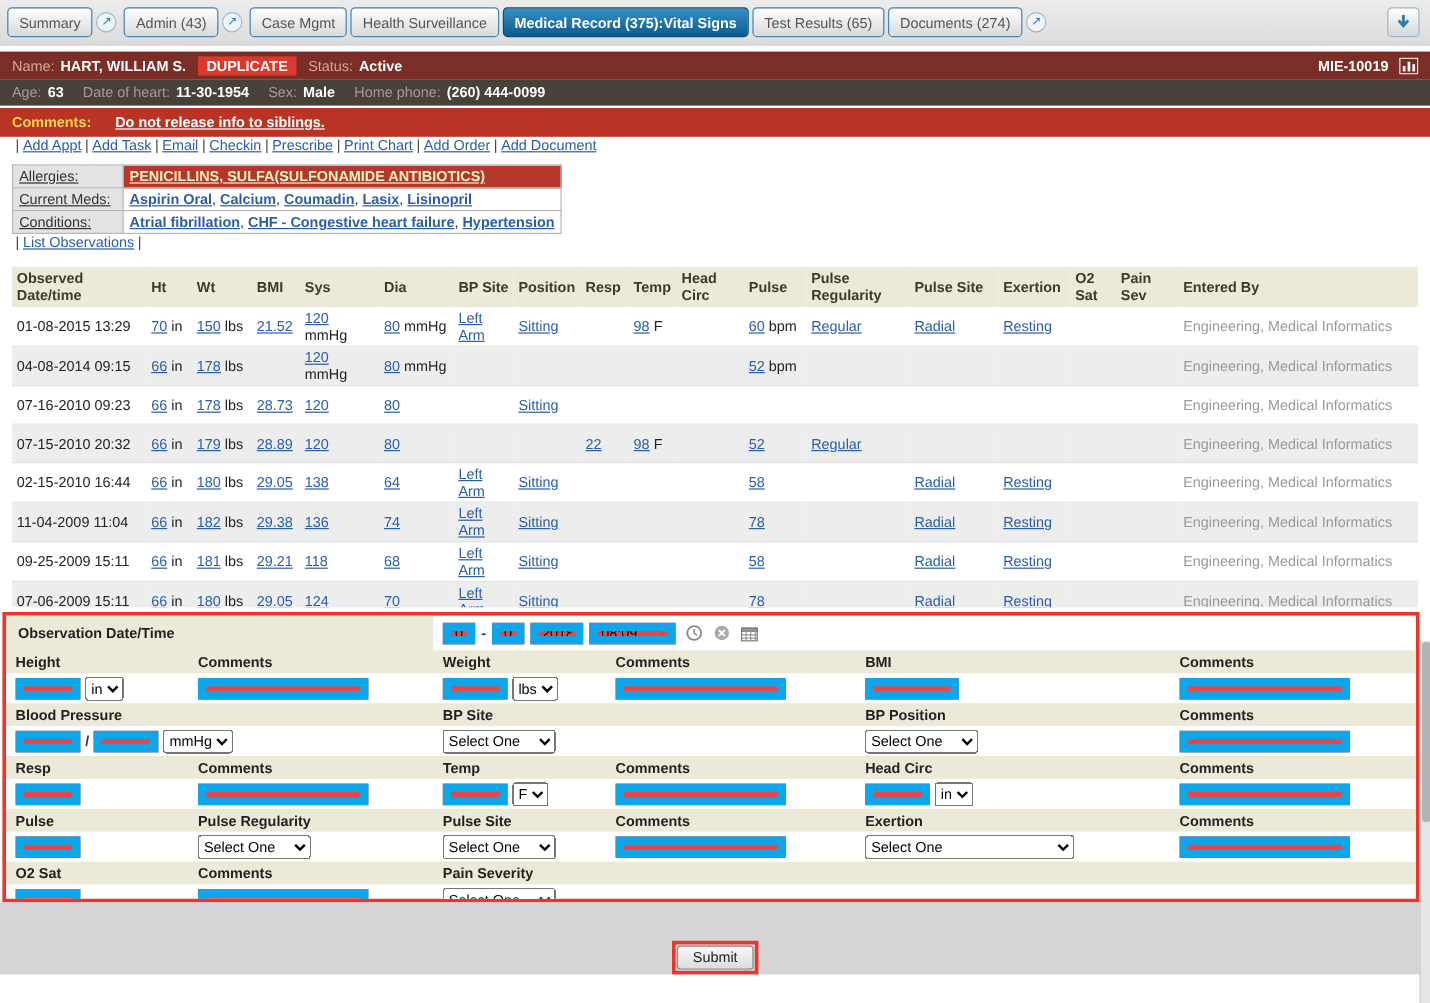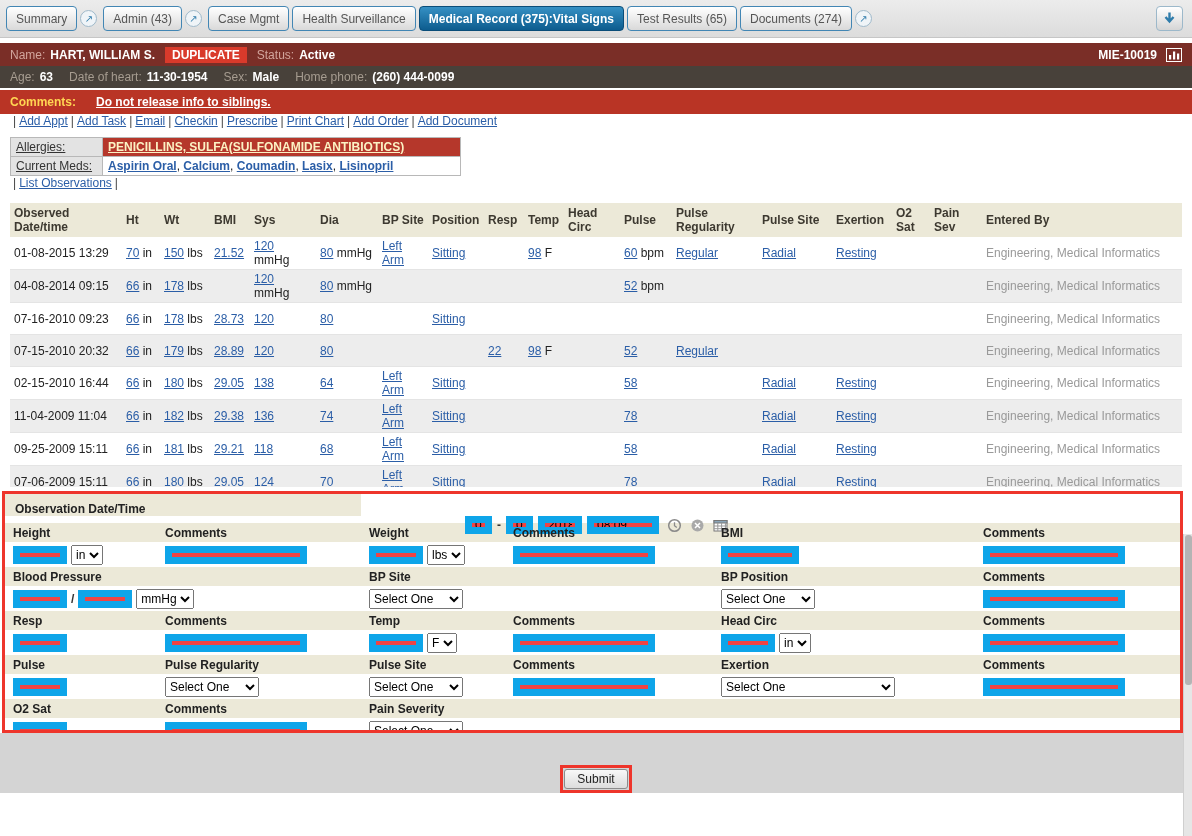--- a/index.html
+++ b/index.html
@@ -65,21 +65,21 @@
   #obs-table th {
     background:#ece9d8; text-align:left; font-weight:bold; color:#3d3930;
     padding:3px 4px; vertical-align:middle; line-height:14px; height:34px;
   }
   #obs-table td { padding:2px 4px; vertical-align:middle; line-height:14px; border-bottom:1px solid #e4e4e4; height:32px; }
   #obs-table tbody tr:nth-child(even) { background:#ededed; }
   .lnk { color:#2b5ea7; text-decoration:underline; cursor:pointer; }
   .entered { color:#999; }
   
   #form-box { margin:4px 9px 0 2px; border:3px solid #ee352b; height:242px; overflow:hidden; background:#fff; }
-  .f-dt-row { display:flex; align-items:center; height:29px;flex-direction:column; }
+  .f-dt-row { display:flex; align-items:center; height:29px; }
   #dt-label { width:356px; align-self:stretch; background:#ece9d8; font-weight:bold; padding:8px 0 0 10px; }
   .f-dt-inputs { display:flex; align-items:center; gap:5px; padding-left:8px; }
   .f-row { display:grid; grid-template-columns:152px 204px 144px 208px 262px 1fr; }
   .f-row.lbl { background:#ece9d8; }
   .f-row.lbl > div { font-weight:bold; padding:3px 4px 2px 8px; height:19px; white-space:nowrap; }
   .f-row.inp > div { display:flex; align-items:center; gap:4px; padding:2px 4px 2px 8px; height:25px; }
   .span2 { grid-column:1/3; }
   input[type=text] { border:7px solid #0ea5e9; height:18px; padding:0 3px; font:12px "Liberation Sans",sans-serif; background:#ef4444; }
   select { font:12px "Liberation Sans",sans-serif; height:20px; }
   .w26{width:27px}.w42{width:44px}.w70{width:72px}.w52{width:54px}.w76{width:78px}.w142{width:142px}
@@ -177,20 +177,24 @@
 
   <table id="summary-box">
     <tbody>
         <tr>
       <td class="sb-label"><a>Allergies:</a></td>
       <td class="sb-val" id="allergy-cell"><a>PENICILLINS, SULFA(SULFONAMIDE ANTIBIOTICS)</a></td>
     </tr>
     <tr>
       <td class="sb-label"><a>Current Meds:</a></td>
       <td class="sb-val" id="meds-cell"><a class="med-link">Aspirin Oral</a><span>, </span><a class="med-link">Calcium</a><span>, </span><a class="med-link">Coumadin</a><span>, </span><a class="med-link">Lasix</a><span>, </span><a class="med-link">Lisinopril</a></td>
+    </tr>
+    <tr>
+      <td class="sb-label"><a>Conditions:</a></td>
+      <td class="sb-val" id="conditions-cell"><a class="med-link">Atrial fibrillation</a><span>, </span><a class="med-link">CHF - Congestive heart failure</a><span>, </span><a class="med-link">Hypertension</a></td>
     </tr>
   </tbody>
     </table>
 
   <div id="list-obs" class="links-row"><span class="sep">|</span><a class="alink">List Observations</a><span class="sep">|</span></div>
 
   <div id="obs-wrap">
     <table id="obs-table">
       <colgroup>
         <col style="width:112px">

